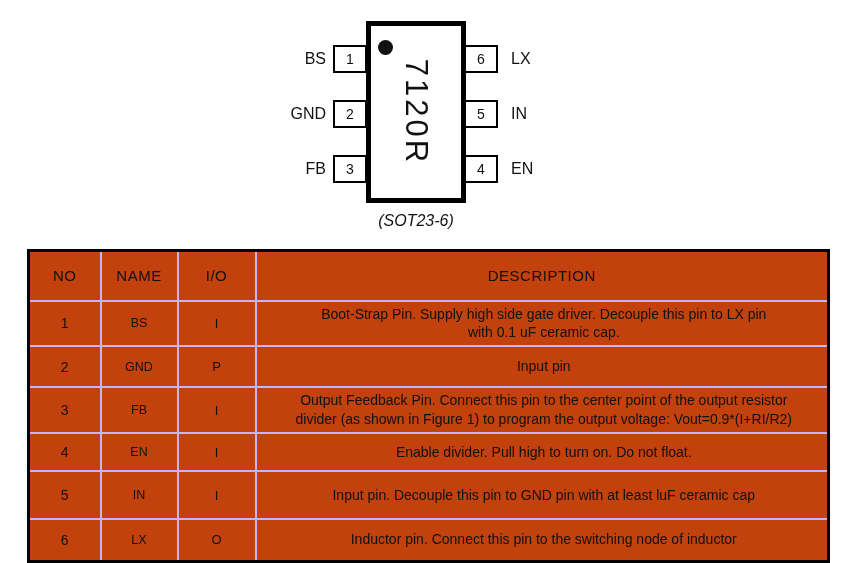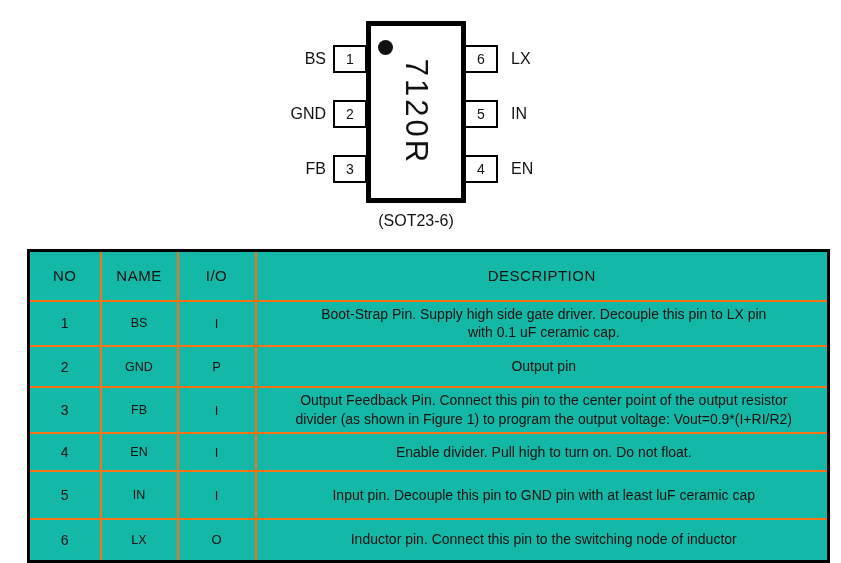--- a/index.html
+++ b/index.html
@@ -76,35 +76,36 @@
   .name-left  { left: 230px; text-align: right; }
   .name-right { left: 511px; text-align: left; }
 
   .pkg-caption {
     position: absolute;
     left: 341px; top: 212px;
     width: 150px;
     text-align: center;
     font-size: 16px;
     color: #111;
+    font-style: italic;
   }
 
   
   .pin-table {
     position: absolute;
     left: 27px; top: 249px;
     width: 803px;
     border-collapse: collapse;
     table-layout: fixed;
     font-size: 14px;
     color: #111;
   }
   .pin-table th, .pin-table td {
-    border: 2px solid #f97316;
-    background: #14b8a6;
+    border: 2px solid #c4b5fd;
+    background: #c2410c;
     vertical-align: middle;
   }
   .pin-table { border: 3px solid #000; }
   .col-no   { width: 72px; }
   .col-name { width: 77px; }
   .col-io   { width: 78px; }
 
   .pin-table th {
     font-weight: normal;
     font-size: 15px;
@@ -193,21 +194,21 @@
         <td class="cell-center">1</td>
         <td class="cell-name">BS</td>
         <td class="cell-io">I</td>
         <td class="cell-desc">Boot-Strap Pin. Supply high side gate driver. Decouple this pin to LX pin
 with 0.1 uF ceramic cap.</td>
       </tr>
       <tr class="r2">
         <td class="cell-center">2</td>
         <td class="cell-name">GND</td>
         <td class="cell-io">P</td>
-        <td class="cell-desc">Output pin</td>
+        <td class="cell-desc">Input pin</td>
       </tr>
       <tr class="r3">
         <td class="cell-center">3</td>
         <td class="cell-name">FB</td>
         <td class="cell-io">I</td>
         <td class="cell-desc">Output Feedback Pin. Connect this pin to the center point of the output resistor
 divider (as shown in Figure 1) to program the output voltage: Vout=0.9*(I+RI/R2)</td>
       </tr>
       <tr class="r4">
         <td class="cell-center">4</td>

